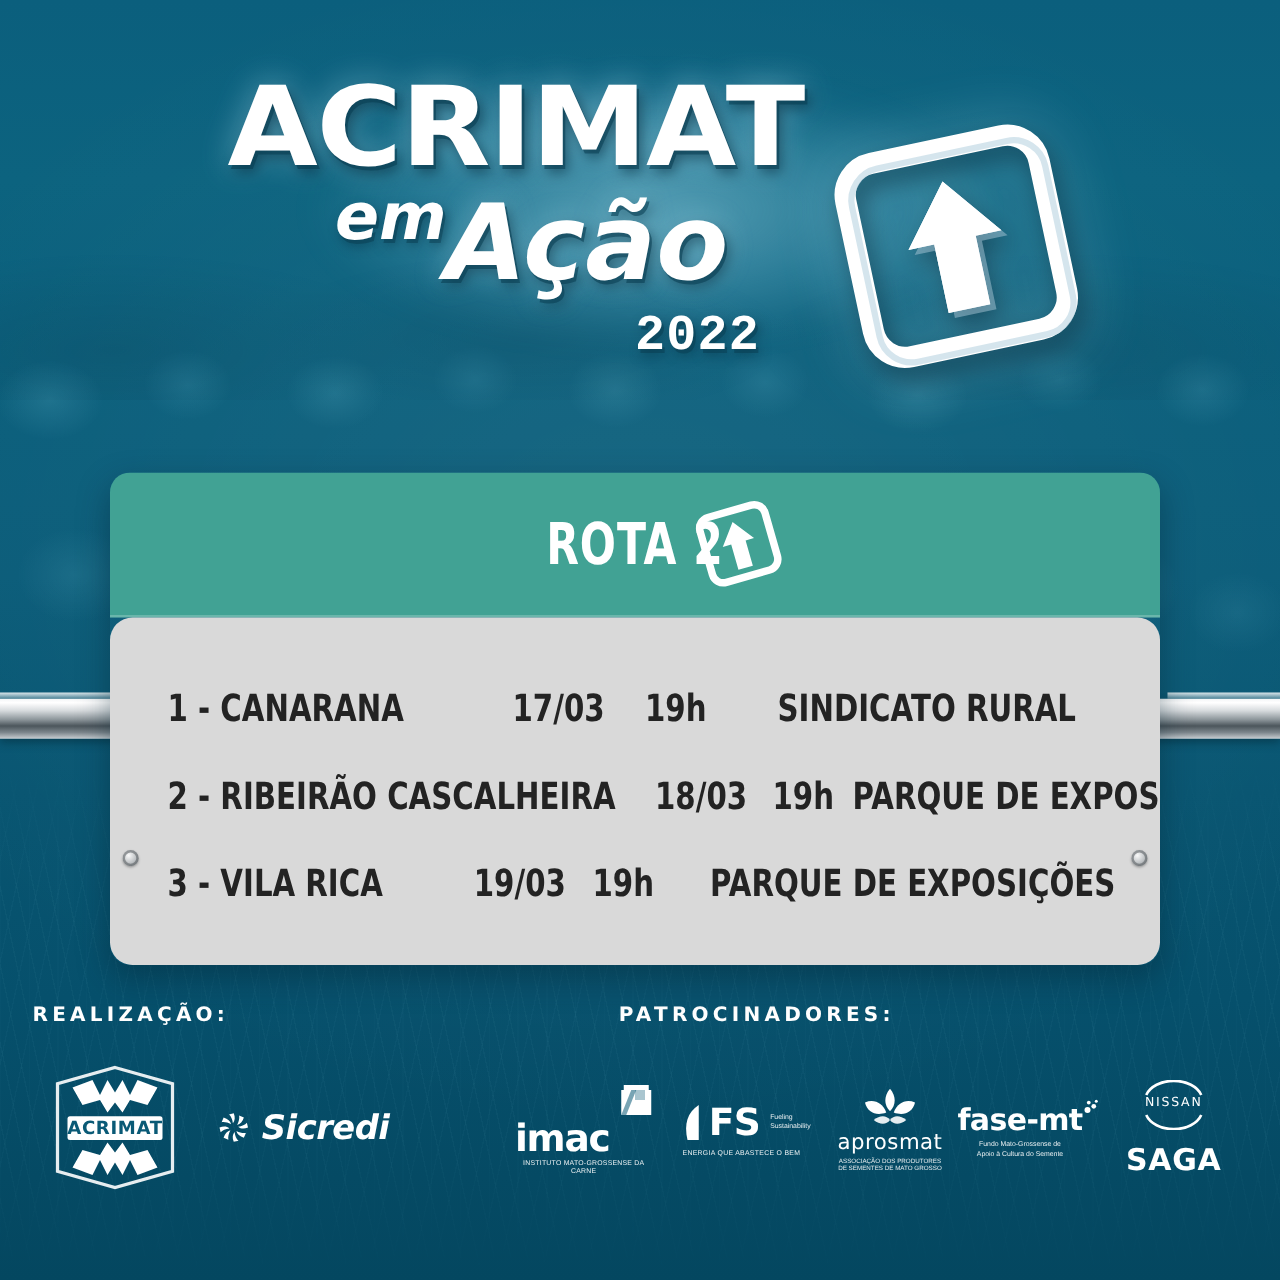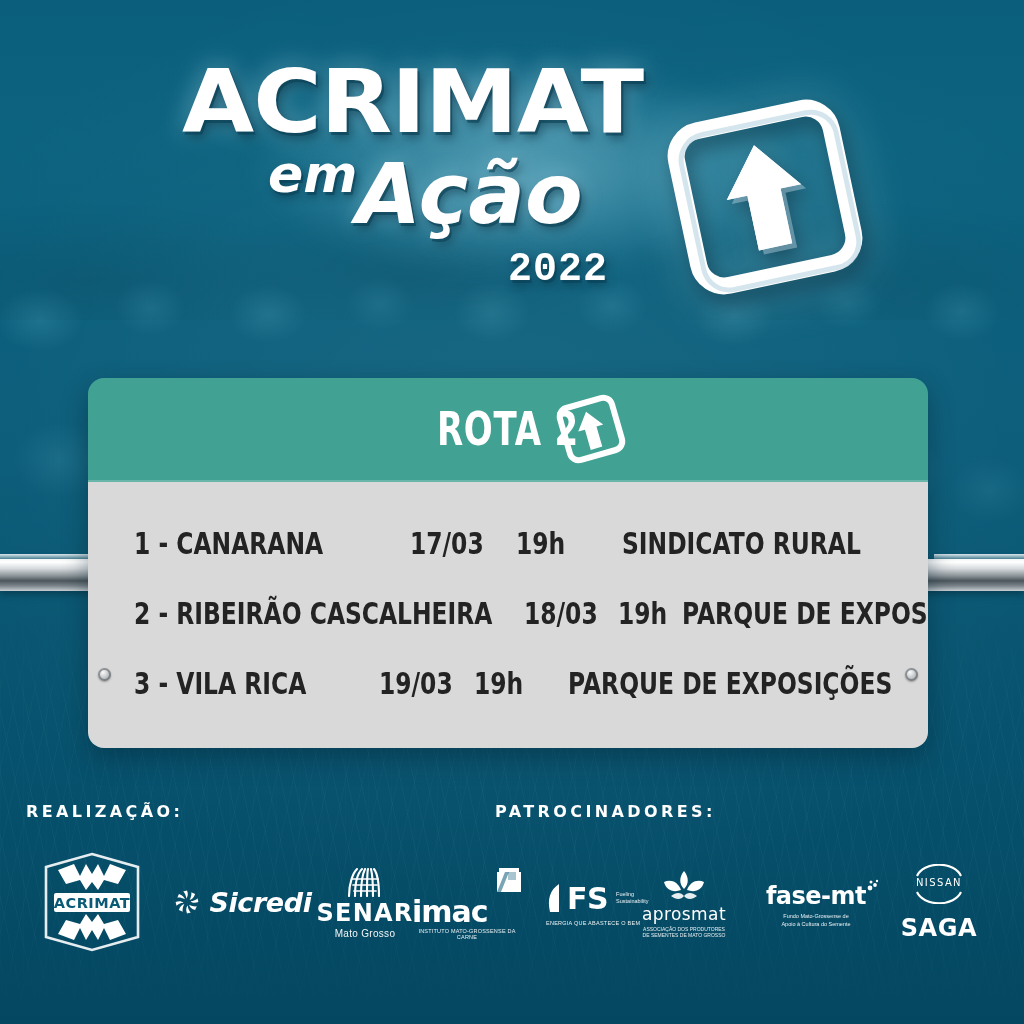--- a/index.html
+++ b/index.html
@@ -186,21 +186,21 @@
   .panel {
     position: absolute;
     left: 88px; top: 378px;
     width: 840px;
     border-radius: 16px;
     overflow: hidden;
     box-shadow: 0 10px 26px rgba(3,34,48,.42);
     z-index: 4;
   }
   .panel-header {
-    height: 104px;
+    height: 116px;
     background: #41a294;
     display: flex;
     align-items: center;
     justify-content: center;
     gap: 2px;
     border-bottom: 2px solid rgba(255,255,255,.22);
   }
   .panel-title {
     font-family: "DejaVu Sans", sans-serif;
     font-weight: 700;
@@ -212,22 +212,23 @@
     white-space: nowrap;
   }
   .panel-sign {
     width: 76px; height: 76px;
     margin-left: -28px;
   }
   .panel-sign svg { width: 100%; height: 100%; display: block; }
 
   .panel-body {
     background: #d9d9d9;
-    padding: 26px 0 30px;
+    padding: 38px 0 30px;
     position: relative;
+    border-radius: 18px;
   }
   .bolt {
     position: absolute;
     width: 13px; height: 13px;
     border-radius: 50%;
     top: 186px;
     background: radial-gradient(circle at 38% 34%, #fafafa, #b9bdc0 55%, #6f7477 100%);
     box-shadow: inset 0 0 0 2px rgba(95,100,103,.6), 0 1px 2px rgba(0,0,0,.3);
   }
   .bolt.left  { left: 10px; }
@@ -324,21 +325,21 @@
   
   .fs { left: 546px; top: 24px; width: 110px; height: 62px; align-items: flex-start; }
   .fs-top { display: flex; align-items: center; gap: 6px; }
   .fs-leaf { width: 15px; height: 30px; flex: none; }
   .fs-leaf svg { width: 15px; height: 30px; display: block; }
   .fs-word { font-family: "DejaVu Sans", sans-serif; font-weight: 700; font-size: 30px; letter-spacing: -.5px; }
   .fs-tag { font-size: 5.5px; line-height: 1.25; margin-left: 2px; opacity: .92; text-align: left; }
   .fs-sub { font-size: 5.5px; letter-spacing: .25px; margin-top: 4px; opacity: .92; }
 
   
-  .aprosmat { left: 632px; top: 18px; width: 104px; height: 76px; }
+  .aprosmat { left: 660px; top: 18px; width: 104px; height: 76px; }
   .apros-mark { width: 46px; height: 32px; }
   .apros-mark svg { width: 46px; height: 32px; display: block; }
   .apros-word {
     font-family: "DejaVu Sans", sans-serif;
     font-weight: 400; font-size: 17px; letter-spacing: .4px; margin-top: 2px;
   }
   .apros-sub { font-size: 5px; line-height: 1.3; margin-top: 2px; opacity: .9; }
 
   
   .fasemt { left: 762px; top: 28px; width: 108px; height: 58px; }
@@ -472,41 +473,20 @@
             <path d="M21.1 4.9 c-1.0 3.3 -2.9 5.4 -5.4 6.0 1.4 -2.7 2.0 -5.4 1.6 -7.6 z"></path>
             <path d="M21.1 21.1 c-3.3 -1.0 -5.4 -2.9 -6.0 -5.4 2.7 1.4 5.4 2.0 7.6 1.6 z"></path>
             <path d="M4.9 21.1 c1.0 -3.3 2.9 -5.4 5.4 -6.0 -1.4 2.7 -2.0 5.4 -1.6 7.6 z"></path>
             <path d="M4.9 4.9 c3.3 1.0 5.4 2.9 6.0 5.4 -2.7 -1.4 -5.4 -2.0 -7.6 -1.6 z"></path>
           </g>
         </svg>
       </span>
       <span class="sicredi-word">Sicredi</span>
     </div>
 
-    <div class="logo-slot senar">
-      <span class="senar-mark">
-        <svg viewBox="0 0 44 30" aria-hidden="true">
-          <g stroke="#ffffff" stroke-width="2.1" fill="none" stroke-linecap="round">
-            <path d="M6 29 C6 16 10 6 14 2"></path>
-            <path d="M12 29 C12 16 15 6 19 2"></path>
-            <path d="M18 29 C18 16 20 6 22 2"></path>
-            <path d="M24 29 C24 16 24 6 25 2"></path>
-            <path d="M30 29 C30 16 29 6 28 2"></path>
-            <path d="M36 29 C36 16 34 6 31 2"></path>
-          </g>
-          <g stroke="#ffffff" stroke-width="1.7" stroke-linecap="round">
-            <path d="M9 12 h26"></path>
-              <path d="M10 18 h24"></path>
-              <path d="M11 24 h22"></path>
-          </g>
-        </svg>
-      </span>
-      <span class="senar-word">SENAR</span>
-      <span class="senar-sub">Mato Grosso</span>
-    </div>
 
     <div class="logo-slot imac">
       <span class="imac-mark">
         <svg viewBox="0 0 26 28" aria-hidden="true">
           <rect x="1" y="6" width="24" height="20" fill="#ffffff"></rect>
           <path d="M1 26 L9 6 L13 6 L5 26 Z" fill="#0a5a76" opacity=".55"></path>
           <path d="M12 6 L20 6 L20 14 L12 14 Z" fill="#0a5a76" opacity=".35"></path>
           <path d="M3 2 L23 2 L23 6 L3 6 Z" fill="#ffffff"></path>
         </svg>
       </span>

